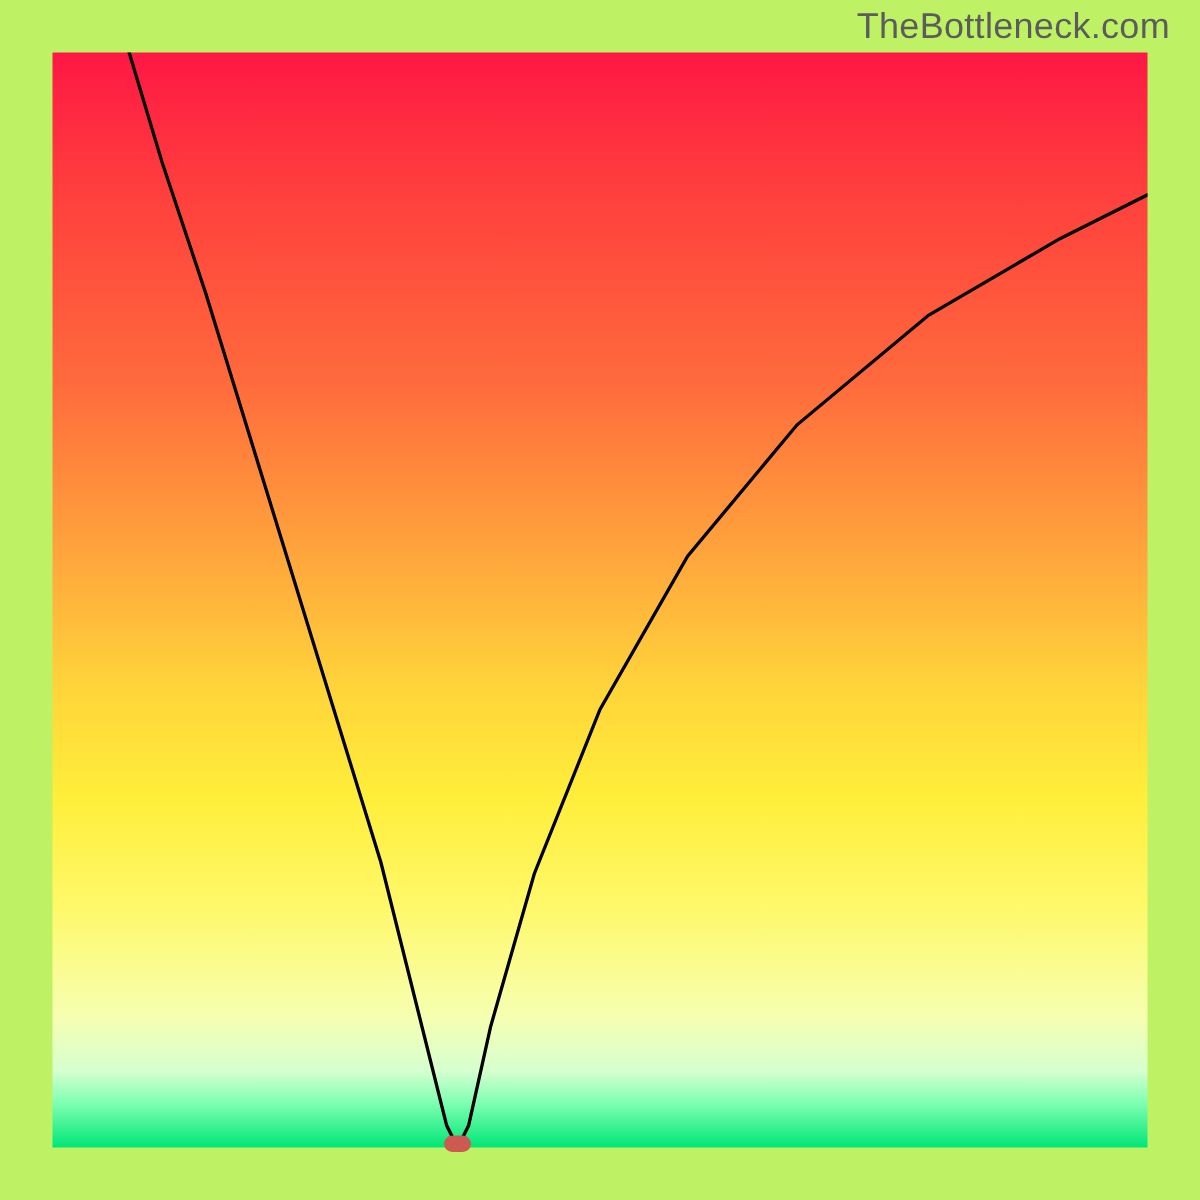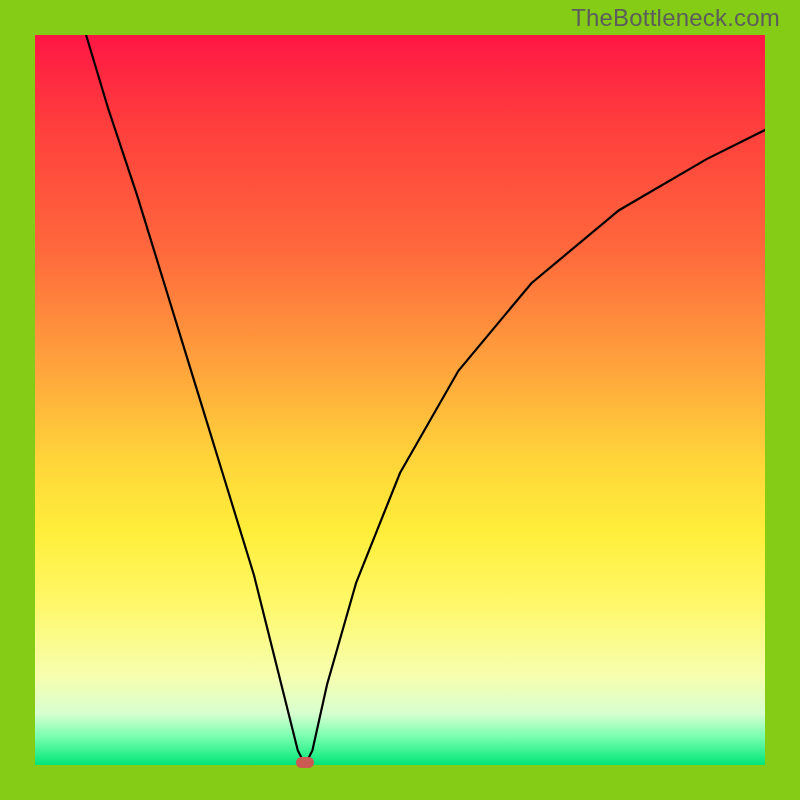--- a/index.html
+++ b/index.html
@@ -1,20 +1,20 @@
 <!DOCTYPE html>
 <html><head>
 <meta charset="utf-8">
 <style>
   * { margin: 0; padding: 0; box-sizing: border-box; }
   html, body { width: 800px; height: 800px; overflow: hidden; background: #000; }
   .frame {
     width: 800px;
     height: 800px;
-    background: #84cc16;
+    background: #bef264;
     position: relative;
   }
   .watermark {
     position: absolute;
     top: 4px;
     right: 20px;
     font-family: Arial, Helvetica, sans-serif;
     font-size: 24px;
     color: #5c5c5c;
     letter-spacing: 0.2px;

